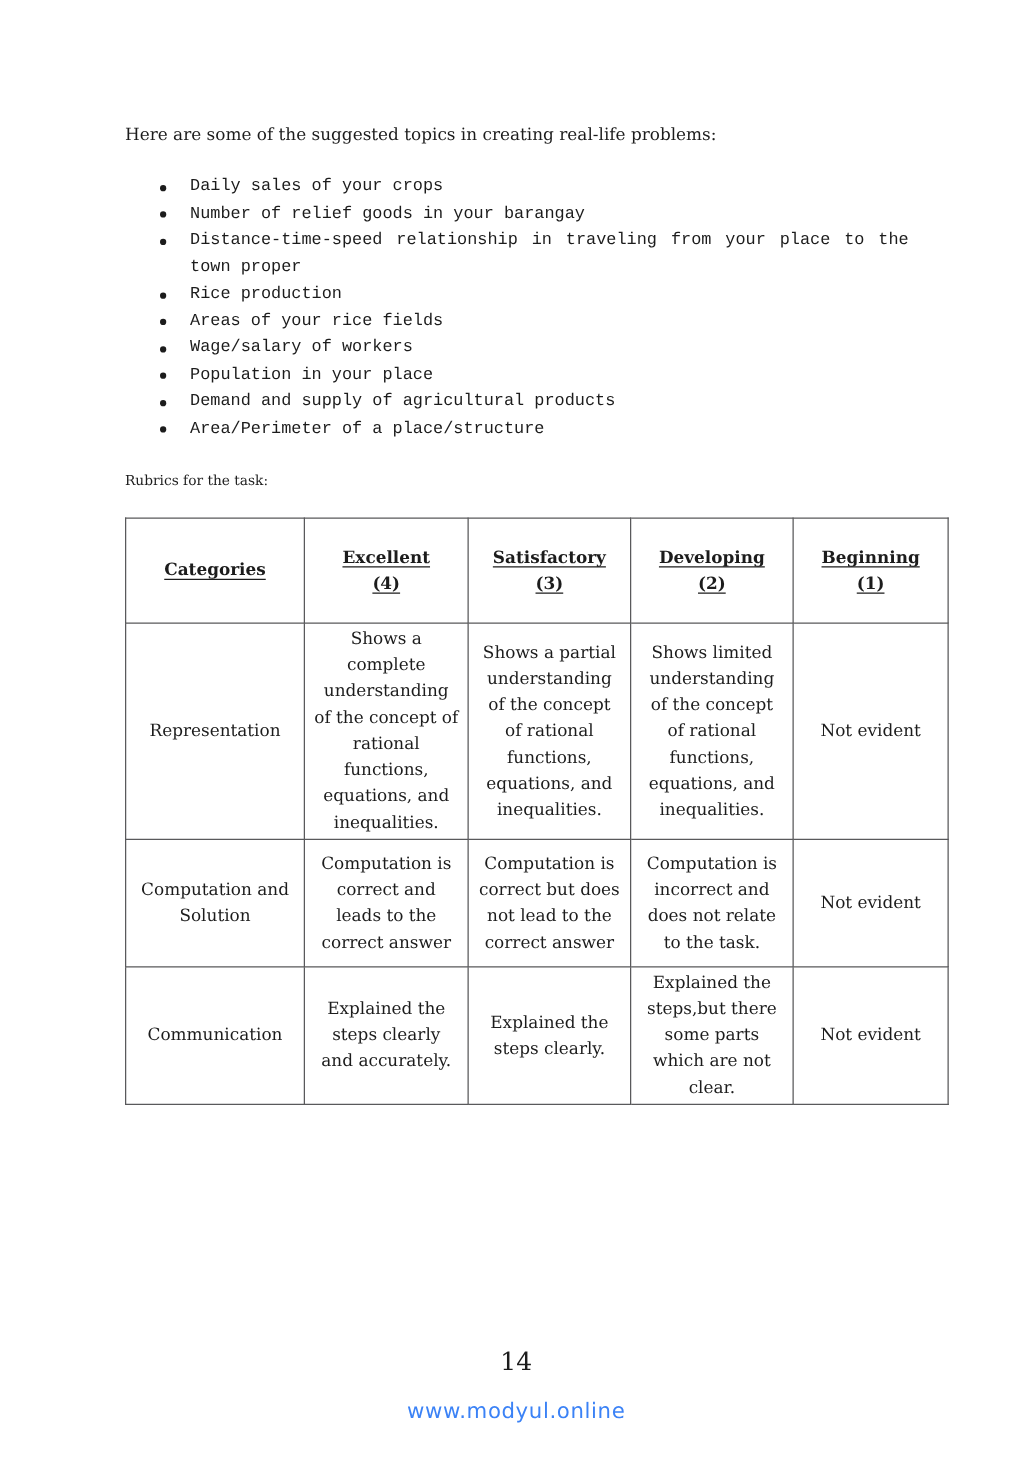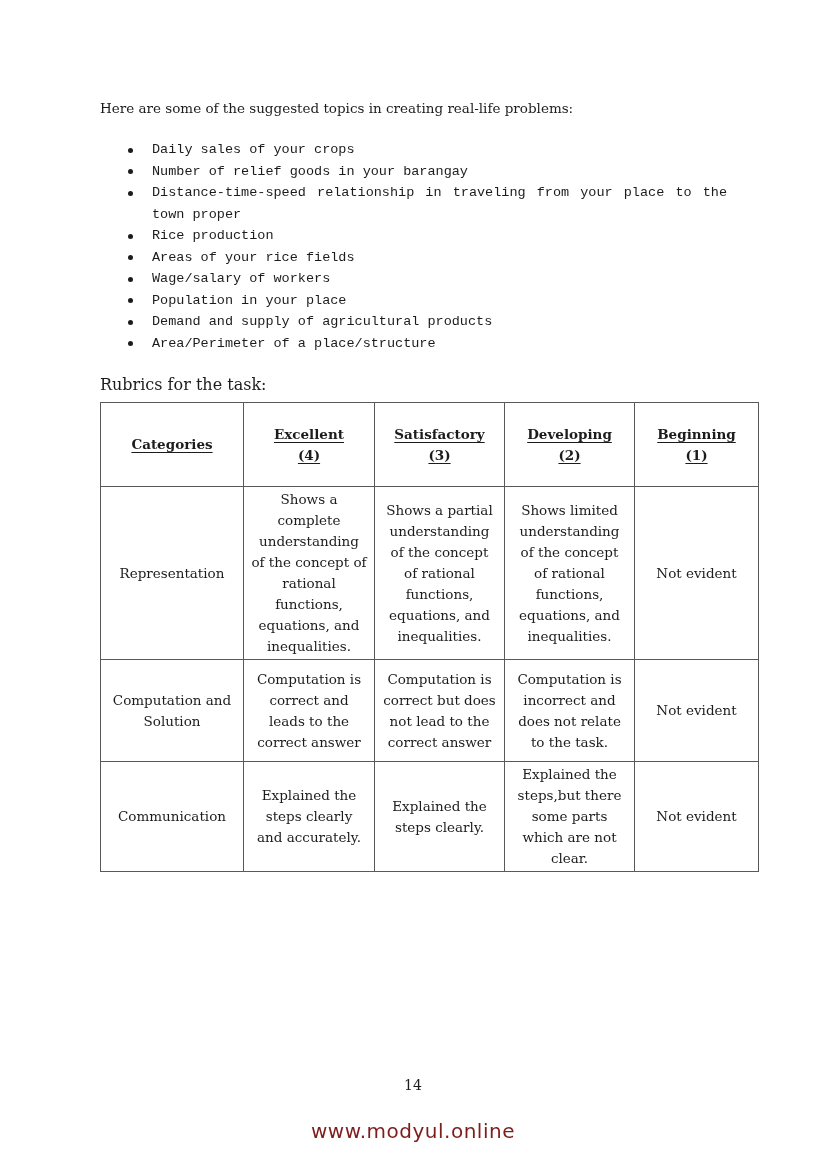--- a/index.html
+++ b/index.html
@@ -37,22 +37,22 @@
   ul.topics li::before {
     content: "";
     position: absolute;
     left: 28px; top: 8.5px;
     width: 5px; height: 5px;
     border-radius: 50%;
     background: #1c1c1c;
   }
   ul.topics li.justify { text-align: justify; }
   .rubrics-label {
-    margin: 20px 0 7px 0;
-    font-size: 16px;
+    margin: 20px 0 19px 0;
+    font-size: 11px;
     line-height: 21px;
   }
   table.rubric {
     border-collapse: collapse;
     table-layout: fixed;
     width: 658px;
   }
   table.rubric th, table.rubric td {
     border: 1px solid #59595b;
     text-align: center;
@@ -72,31 +72,31 @@
     font-weight: bold;
     text-decoration: underline;
     text-underline-offset: 3px;
   }
   td.cat { font-weight: bold; }
   .page-number {
     position: absolute;
     top: 1077px; left: 0;
     width: 826px;
     text-align: center;
-    font-size: 14px;
+    font-size: 20px;
   }
   .watermark {
     position: absolute;
     top: 1119px; left: 0;
     width: 826px;
     text-align: center;
     font-family: "DejaVu Sans", "Liberation Sans", sans-serif;
-    font-size: 20px;
+    font-size: 17px;
     letter-spacing: 0.5px;
-    color: #7f1d1d;
+    color: #3b82f6;
   }
 </style>
 </head>
 <body>
 
 <div class="doc">
 
   <p class="intro">Here are some of the suggested topics in creating real-life problems:</p>
 
   <ul class="topics">

